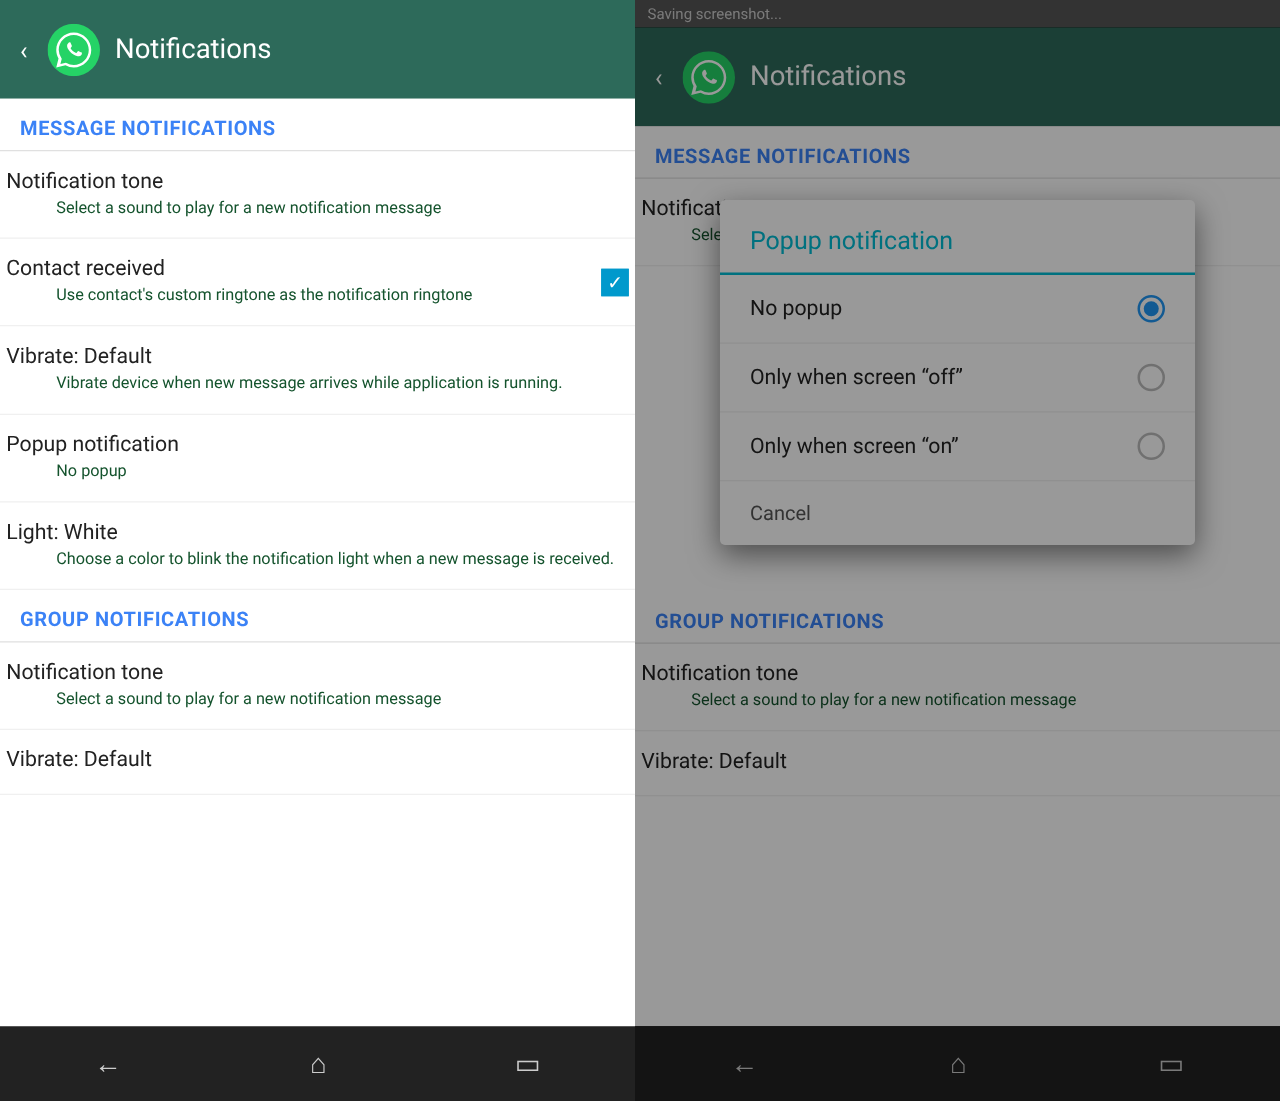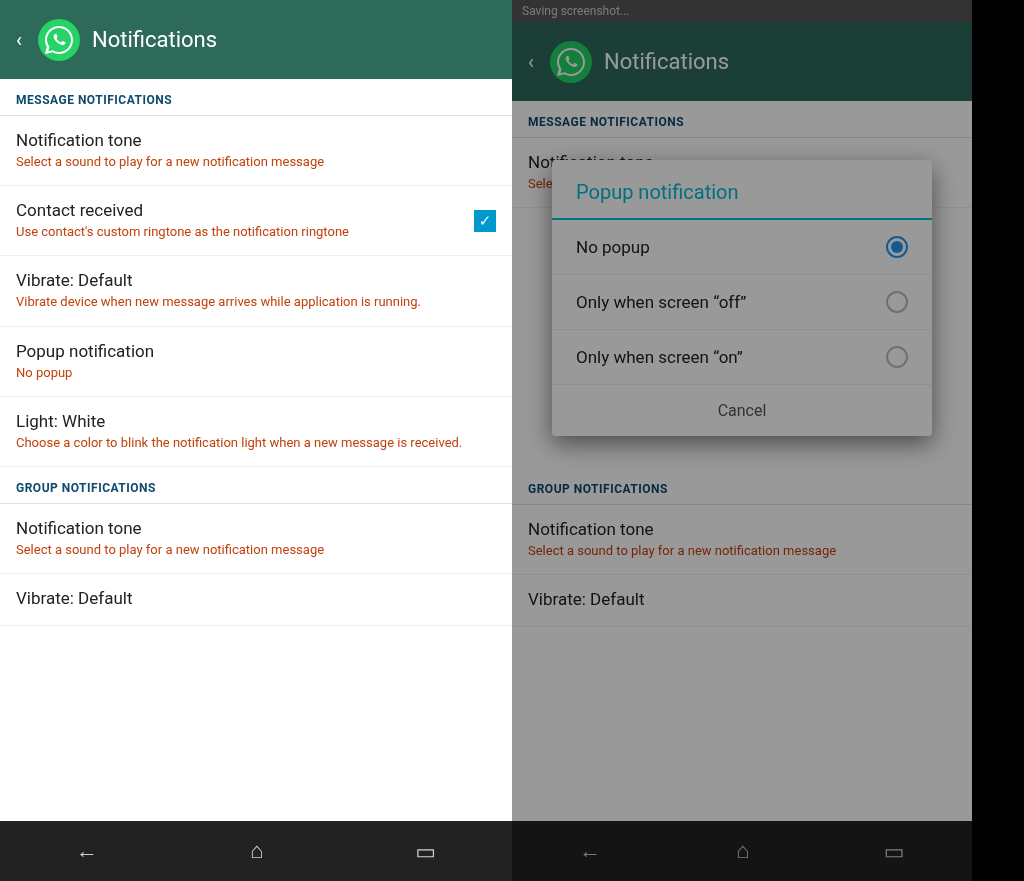--- a/index.html
+++ b/index.html
@@ -63,57 +63,58 @@
 
     
     .settings-content {
       flex: 1;
       overflow-y: auto;
       background: #fff;
     }
 
     .section-header {
       padding: 14px 16px 8px 16px;
-      font-size: 12px;
+      font-size: 16px;
       font-weight: 700;
-      color: #0c4a6e;
+      color: #3b82f6;
       letter-spacing: 0.5px;
       background: #fff;
     }
 
     .divider {
       height: 1px;
       background: #e0e0e0;
       margin: 0;
     }
 
     .setting-item {
-      padding: 14px 16px;
+      padding: 14px 5px;
       border-bottom: 1px solid #f0f0f0;
       display: flex;
       align-items: center;
       justify-content: space-between;
       cursor: pointer;
     }
 
     .setting-item-text {
       flex: 1;
     }
 
     .setting-title {
       font-size: 17px;
       color: #222;
       font-weight: 400;
       margin-bottom: 3px;
     }
 
     .setting-subtitle {
       font-size: 13px;
-      color: #c2410c;
+      color: #14532d;
       line-height: 1.4;
+      margin-left: 40px;
     }
 
     .checkbox {
       width: 22px;
       height: 22px;
       border: 2px solid #0099cc;
       background: #0099cc;
       display: flex;
       align-items: center;
       justify-content: center;
@@ -186,32 +187,32 @@
 
     .radio.selected::after {
       content: '';
       width: 12px;
       height: 12px;
       border-radius: 50%;
       background: #2196F3;
     }
 
     .dialog-cancel {
-      padding: 16px 40px;
-      text-align: center;
+      padding: 16px 24px;
+      text-align: left;
       cursor: pointer;
     }
 
     .dialog-cancel-text {
       font-size: 16px;
       color: #555;
     }
 
     .right-wrapper {
-      width: 460px;
+      width: 516px;
       height: 881px;
       position: relative;
       flex-shrink: 0;
     }
 
     .right-base {
       position: absolute;
       top: 0; left: 0;
       width: 100%; height: 100%;
       display: flex;

